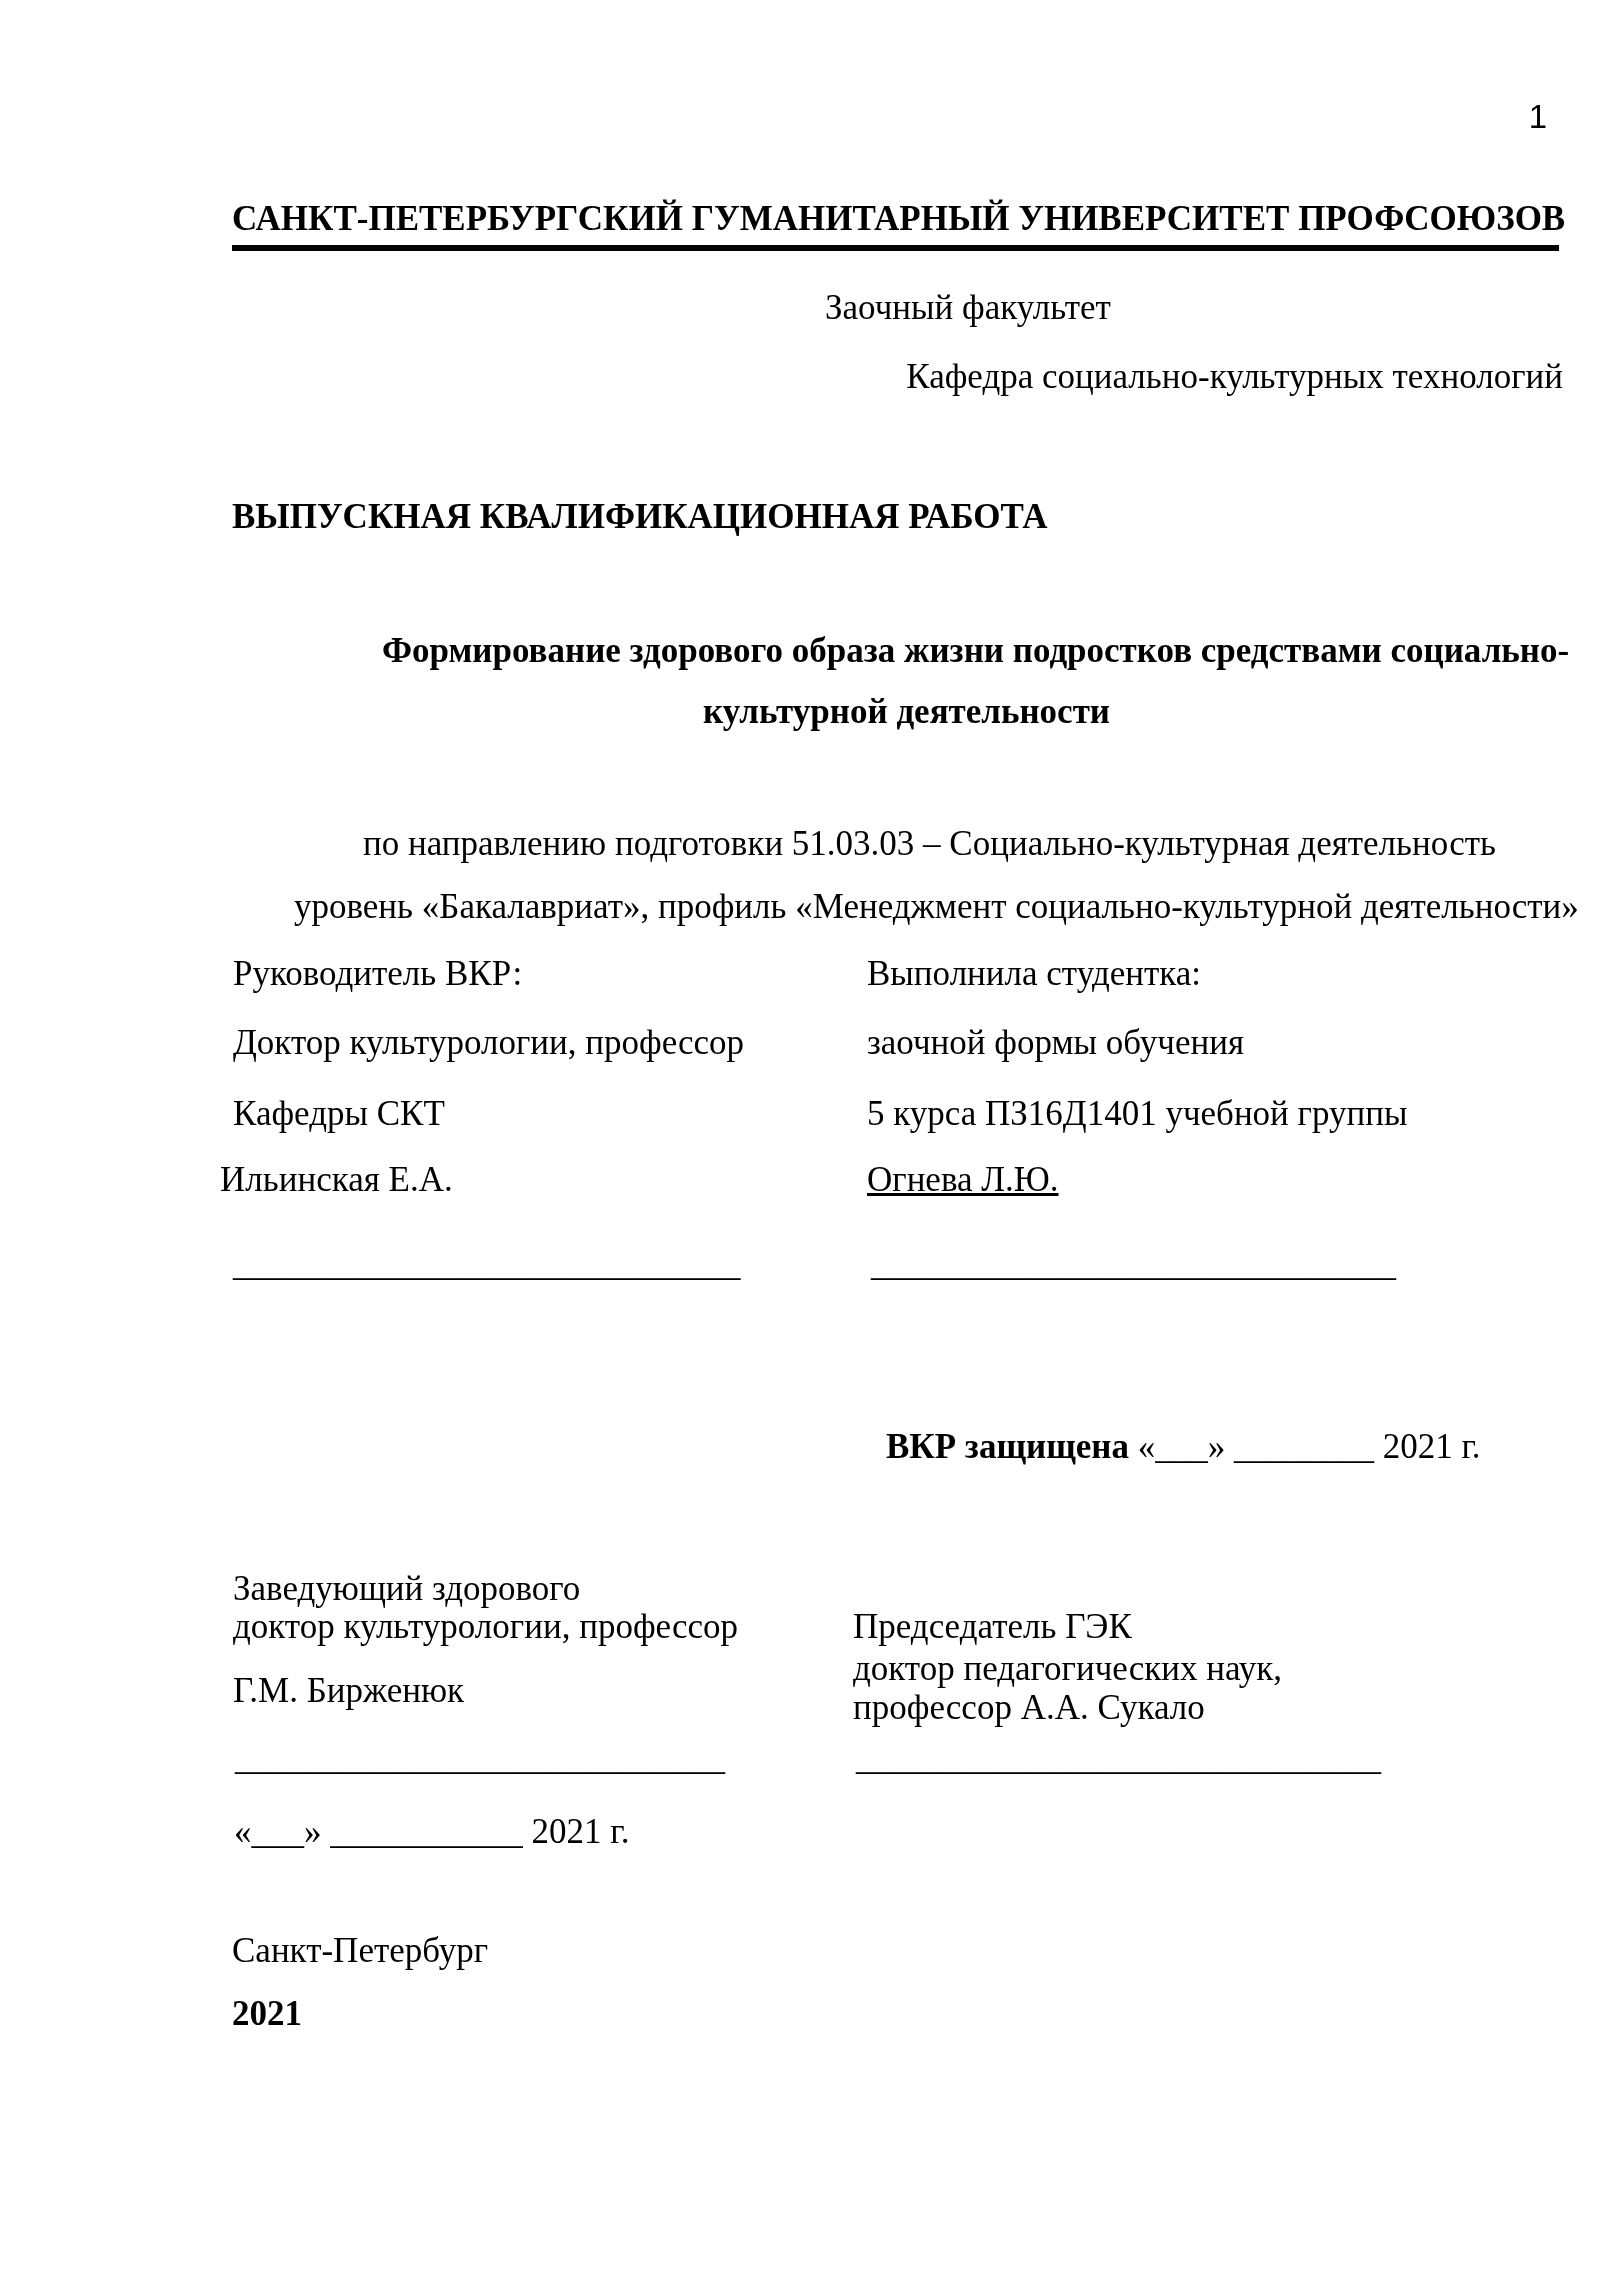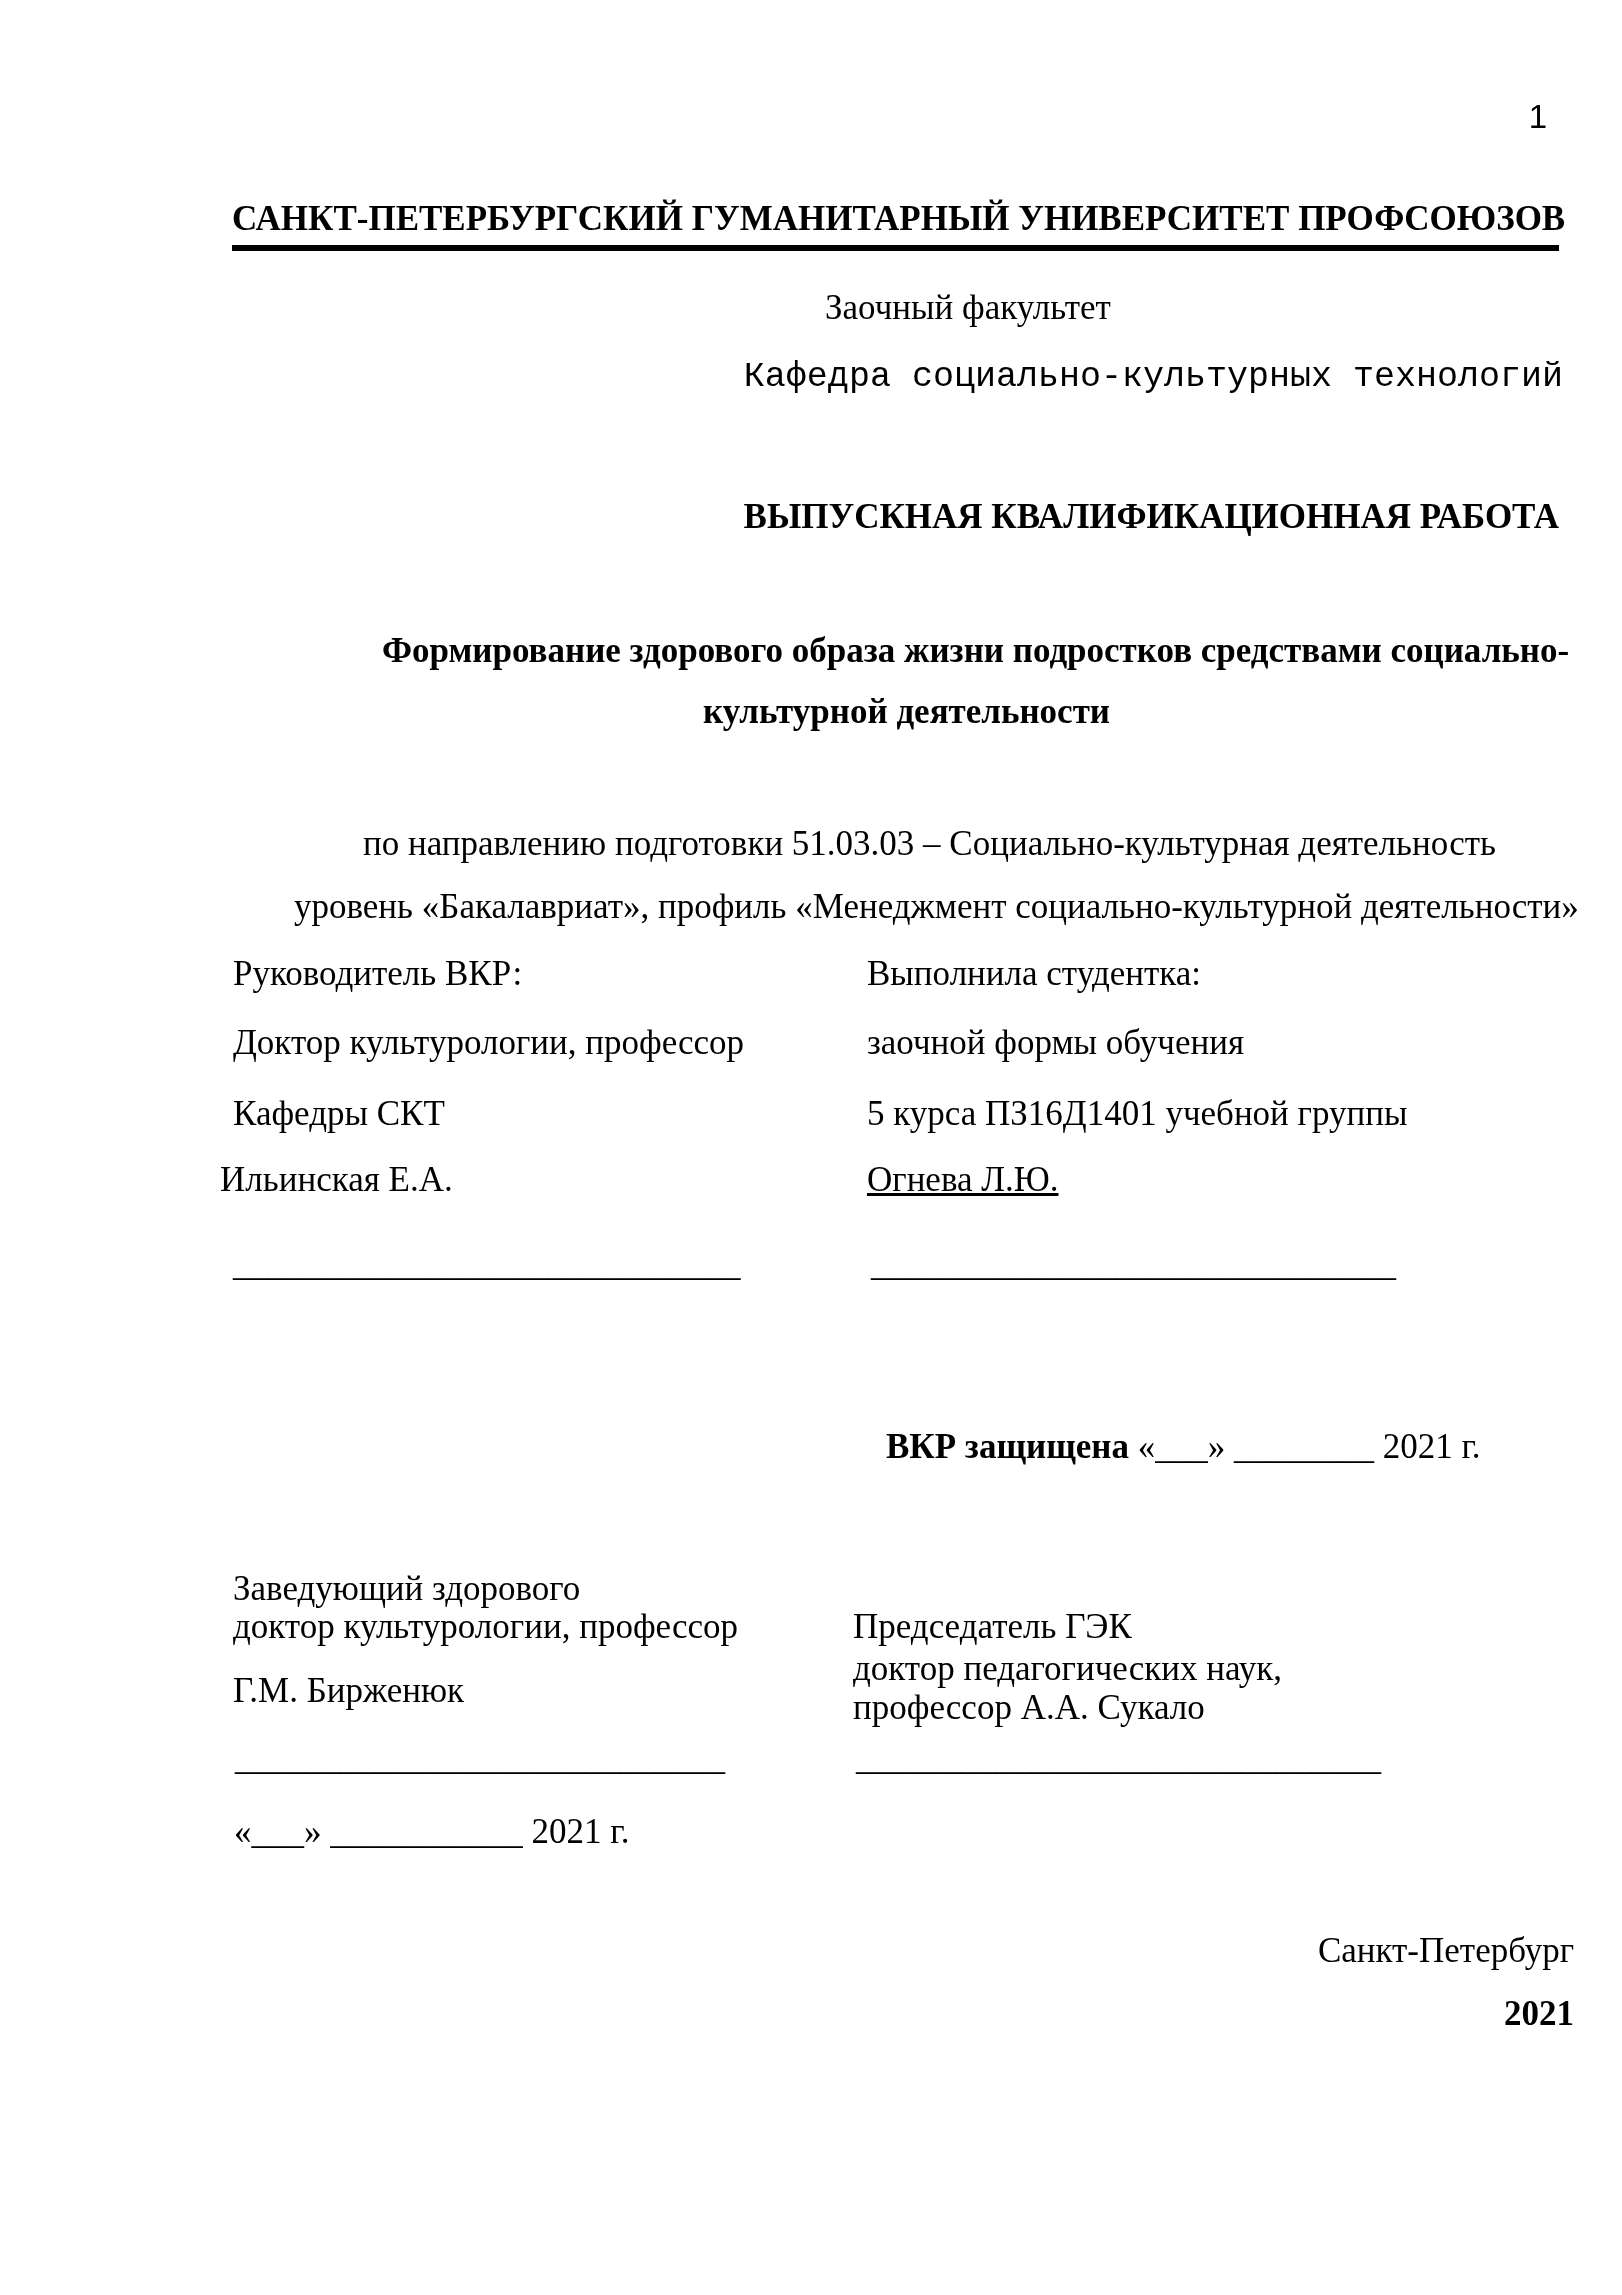--- a/index.html
+++ b/index.html
@@ -17,39 +17,39 @@
     overflow: hidden;
   }
   .line {
     position: absolute;
     font-size: 35px;
     line-height: 1.15;
     white-space: pre;
     color: #000000;
   }
   .bold { font-weight: bold; }
-  .center { text-align: right; }
+  .center { text-align: left; }
   .right { text-align: right; }
   .sans { font-family: "Liberation Sans", sans-serif; }
   .rule {
     position: absolute;
     background: #000000;
   }
 </style>
 </head>
 <body>
 
 <div class="page">
 
   <div class="line sans" style="left:1468px; top:98px; width:79px; text-align:right; font-size:33px;">1</div>
 
   <div class="line bold center" style="left:232px; top:199px; width:1327px;">САНКТ-ПЕТЕРБУРГСКИЙ ГУМАНИТАРНЫЙ УНИВЕРСИТЕТ ПРОФСОЮЗОВ</div>
   <div class="rule" style="left:232px; top:245px; width:1327px; height:6.3px;"></div>
   <div class="line" style="left:825px; top:288px;">Заочный факультет</div>
-  <div class="line right" style="left:232px; top:357px; width:1331px;font-family:Liberation Mono, monospace;">Кафедра социально-культурных технологий</div>
+  <div class="line right" style="left:232px; top:357px; width:1331px;">Кафедра социально-культурных технологий</div>
 
   <div class="line bold center" style="left:232px; top:497px; width:1327px;">ВЫПУСКНАЯ КВАЛИФИКАЦИОННАЯ РАБОТА</div>
 
   <div class="line bold" style="left:382px; top:631px;">Формирование здорового образа жизни подростков средствами социально-</div>
   <div class="line bold" style="left:703px; top:692px;">культурной деятельности</div>
 
   <div class="line" style="left:363px; top:824px;">по направлению подготовки 51.03.03 – Социально-культурная деятельность</div>
   <div class="line" style="left:294px; top:887px;">уровень «Бакалавриат», профиль «Менеджмент социально-культурной деятельности»</div>
 
   <div class="line" style="left:233px; top:954px;">Руководитель ВКР:</div>

